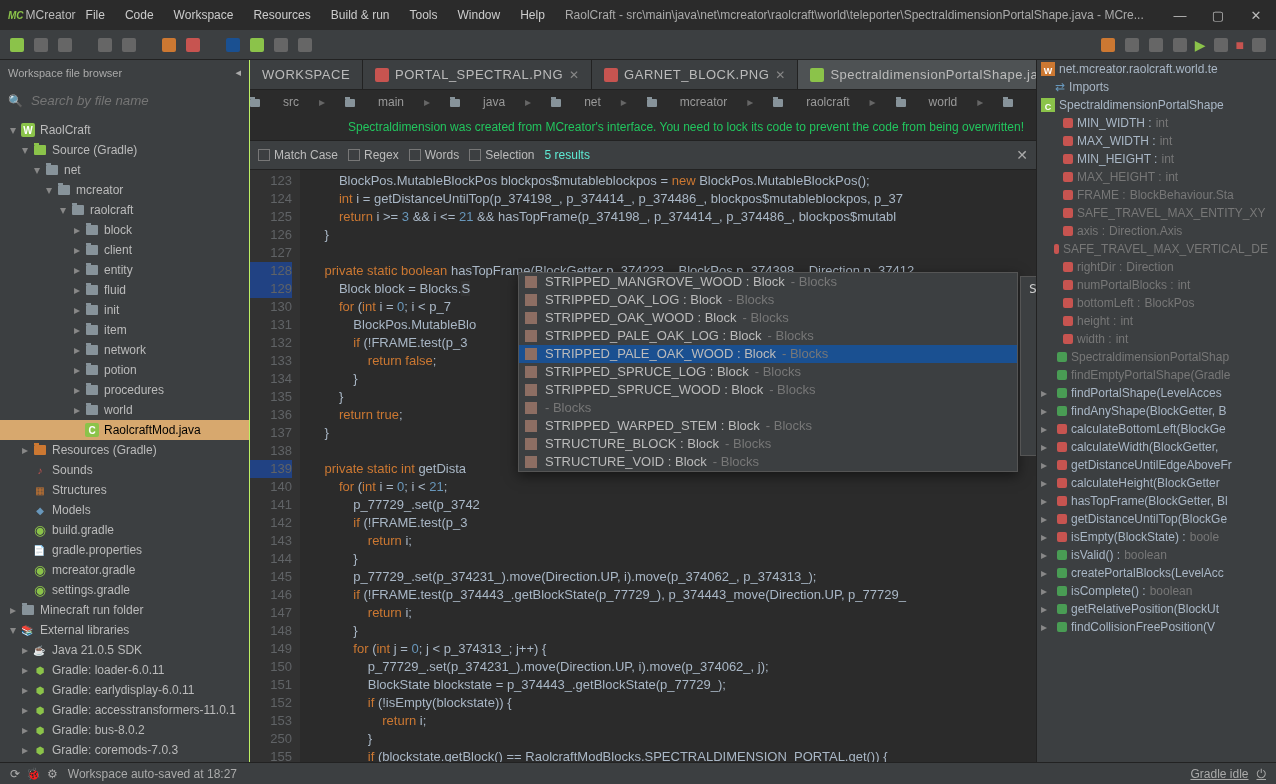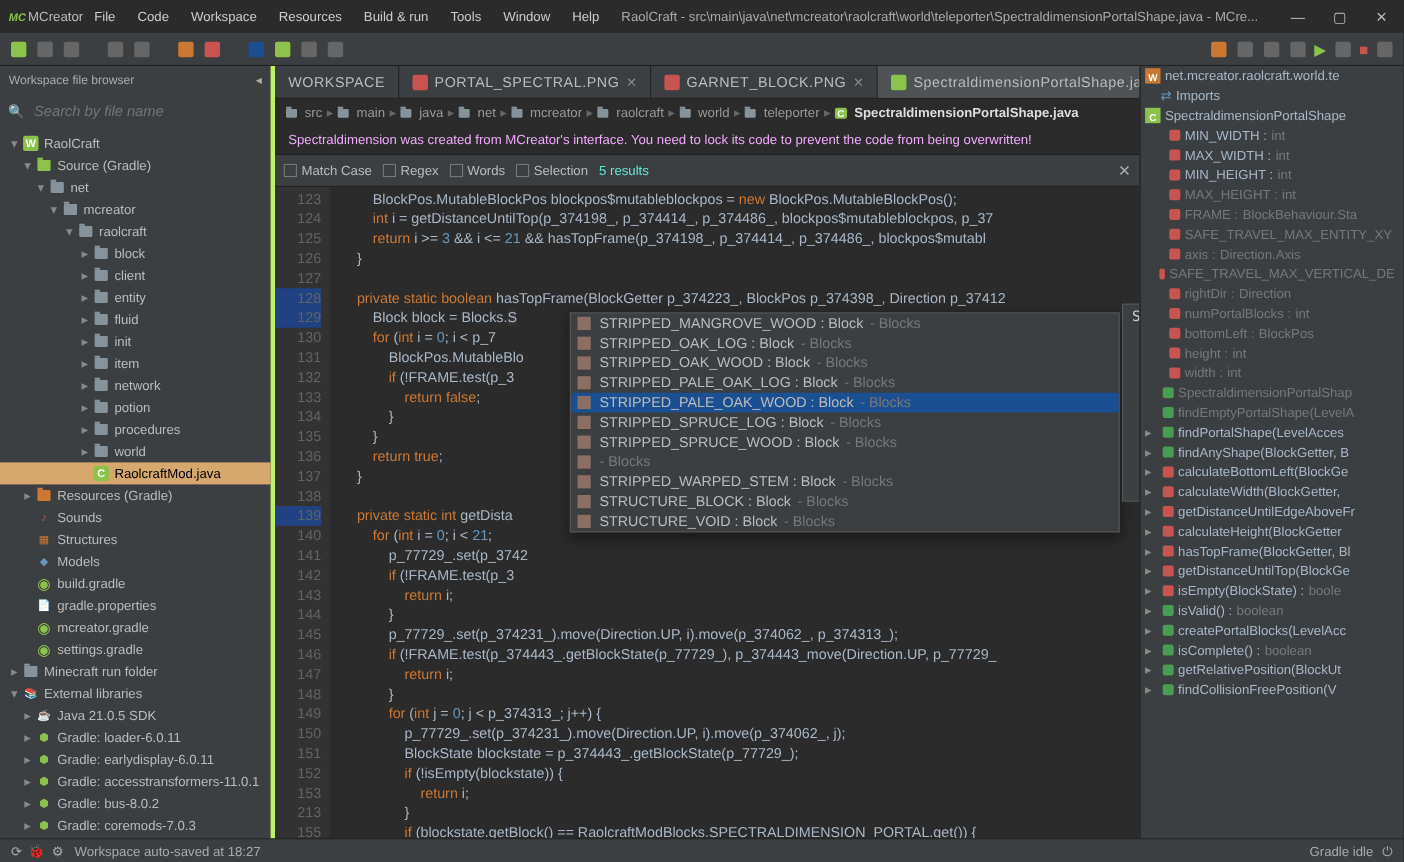--- a/index.html
+++ b/index.html
@@ -7,21 +7,21 @@
 .title-bar { height: 30px; background: #2b2b2b; display: flex; align-items: center; padding: 0 8px; }
 .title-bar .logo { color: #8bc34a; font-weight: bold; margin-right: 2px; font-style: italic; }
 .title-bar .menu-item { padding: 0 10px; cursor: pointer; color: #ccc; }
 .title-bar .app-title { flex: 1; text-align: left; margin-left: 10px; color: #aaa; white-space: nowrap; overflow: hidden; text-overflow: ellipsis; }
 .title-bar .win-controls { display: flex; gap: 14px; margin-left: 10px; }
 .title-bar .win-controls span { width: 24px; text-align: center; font-size: 13px; }
 .toolbar { height: 30px; background: #3c3f41; display: flex; align-items: center; padding: 0 8px; gap: 6px; border-bottom: 1px solid #222; }
 .toolbar .spacer { flex: 1; }
 .sq { width: 14px; height: 14px; display: inline-block; border-radius: 2px; margin: 0 2px; }
 .main { display: flex; height: calc(100% - 30px - 30px - 22px); }
-.sidebar { width: 250px; background: #3c3f41; border-right: 4px solid #bef264; display: flex; flex-direction: column; }
+.sidebar { width: 250px; background: #3c3f41; border-right: 1px solid #bef264; display: flex; flex-direction: column; }
 .sidebar-header { padding: 6px 8px; color: #aaa; font-size: 11px; display: flex; align-items: center; justify-content: space-between; }
 .sidebar-search { display: flex; align-items: center; padding: 4px 8px; }
 .sidebar-search input { flex: 1; background: transparent; border: none; color: #bbb; padding: 4px; outline: none; font-style: italic; }
 .sidebar-search .search-icon { color: #999; margin-right: 4px; }
 .tree { flex: 1; overflow-y: auto; padding: 4px 0; }
 .tree-row { display: flex; align-items: center; height: 20px; padding: 0 4px; white-space: nowrap; cursor: pointer; }
 .tree-row.selected { background: #d7a86e; color: #000; }
 .tree-row .arrow { width: 14px; display: inline-block; text-align: center; color: #888; }
 .tree-row .icon { width: 16px; display: inline-flex; justify-content: center; margin-right: 4px; }
 .indent0 { padding-left: 6px; }
@@ -34,54 +34,54 @@
 .folder-icon.green { background: #8bc34a; }
 .folder-icon.orange { background: #cc7832; }
 .folder-icon::before { content: ''; position: absolute; top: -2px; left: 0; width: 5px; height: 2px; background: inherit; }
 .content { flex: 1; display: flex; flex-direction: column; background: #2b2b2b; overflow: hidden; }
 .tabs { height: 30px; display: flex; align-items: center; background: #3c3f41; border-bottom: 1px solid #222; }
 .tab { height: 100%; display: flex; align-items: center; padding: 0 12px; gap: 6px; border-right: 1px solid #222; cursor: pointer; }
 .tab.active { background: #4e5254; }
 .tab .tab-label { color: #bbb; font-size: 13px; letter-spacing: 0.5px; }
 .tab .close { color: #888; }
 .tab-icon { width: 14px; height: 14px; display: inline-block; border-radius: 2px; }
-.breadcrumb { height: 24px; display: flex; align-items: center; padding: 0 10px; gap: 4px; color: #999; font-size: 12px; }
+.breadcrumb { height: 24px; display: flex; align-items: center; padding: 0 0; gap: 20px; color: #999; font-size: 12px; }
 .breadcrumb .sep { color: #666; }
 .breadcrumb .file-active { color: #ddd; font-weight: bold; }
-.warning-bar { padding: 6px 12px; color: #f0abfc; font-size: 12px; }
+.warning-bar { padding: 6px 12px; color: #22c55e; font-size: 12px; text-align: right; }
 .search-bar { height: 30px; display: flex; align-items: center; background: #3c3f41; padding: 0 8px; gap: 10px; border-top: 1px solid #222; border-bottom: 1px solid #222; }
 .search-bar input { background: transparent; border: 1px solid transparent; color: #ccc; padding: 3px 6px; width: 440px; outline: none; }
 .search-bar .checkbox { display: flex; align-items: center; gap: 4px; }
 .search-bar .cb-box { width: 12px; height: 12px; border: 1px solid #777; }
 .search-bar .results { color: #5eead4; }
 .search-bar .close-x { margin-left: auto; color: #aaa; font-size: 14px; }
 .editor { flex: 1; display: flex; overflow: hidden; font-family: "Consolas", monospace; font-size: 13px; position: relative; }
 .gutter { width: 50px; background: #323232; text-align: right; padding: 2px 8px 2px 0; color: #606366; }
 .gutter div { height: 18px; line-height: 18px; }
 .code { flex: 1; padding: 2px 0 2px 10px; white-space: pre; overflow: hidden; color: #a9b7c6; position: relative; }
 .code-line { height: 18px; line-height: 18px; }
 .kw { color: #cc7832; }
 .num { color: #6897bb; }
-.autocomplete { position: absolute; top: 114px; left: 268px; background: #3c3f41; border: 1px solid #555; width: 500px; box-shadow: 0 4px 12px rgba(0,0,0,0.5); z-index: 10; }
+.autocomplete { position: absolute; top: 102px; left: 268px; background: #3c3f41; border: 1px solid #555; width: 500px; box-shadow: 0 4px 12px rgba(0,0,0,0.5); z-index: 10; }
 .ac-row { height: 18px; line-height: 18px; display: flex; align-items: center; padding: 0 6px; gap: 6px; font-family: "Consolas", monospace; font-size: 13px; }
 .ac-row.sel { background: #1a5091; }
 .ac-row .cube { width: 12px; height: 12px; background: #8d6e63; display: inline-block; margin-right: 2px; }
 .ac-name { color: #bbb; }
 .ac-dim { color: #777; }
 .ac-tooltip { position: absolute; top: 106px; left: 770px; background: #3c3f41; border: 1px solid #555; padding: 4px 8px; color: #ccc; font-family: "Consolas", monospace; font-size: 13px; z-index: 10; width: 165px; height: 180px; }
 .outline { width: 240px; background: #3c3f41; border-left: 1px solid #222; overflow: hidden; font-family: "Consolas", monospace; font-size: 12px; }
 .outline-row { height: 18px; line-height: 18px; display: flex; align-items: center; padding: 0 4px; gap: 4px; white-space: nowrap; cursor: pointer; }
 .outline-row .badge { width: 10px; height: 10px; display: inline-block; border-radius: 2px; }
 .badge.red { background: #c75450; }
 .badge.green { background: #499c54; }
 .outline-row .arrow { width: 12px; color: #888; }
 .outline-row .name { color: #a9b7c6; }
 .outline-row .dim { color: #777; }
 .status-bar { height: 22px; background: #3c3f41; display: flex; align-items: center; padding: 0 10px; color: #aaa; font-size: 12px; border-top: 1px solid #222; }
-.status-bar .right { margin-left: auto; display: flex; gap: 8px; align-items: flex-end; }
+.status-bar .right { margin-left: auto; display: flex; gap: 8px; align-items: flex-end; text-decoration: underline; }
 </style>
 </head>
 <body>
 
 <div class="title-bar">
   <span class="logo"><span style="font-size:10px">MC</span></span>
   <span>MCreator</span>
   <span id="menu-container"><span class="menu-item">File</span><span class="menu-item">Code</span><span class="menu-item">Workspace</span><span class="menu-item">Resources</span><span class="menu-item">Build &amp; run</span><span class="menu-item">Tools</span><span class="menu-item">Window</span><span class="menu-item">Help</span></span>
   <span class="app-title">RaolCraft - src\main\java\net\mcreator\raolcraft\world\teleporter\SpectraldimensionPortalShape.java - MCre...</span>
   <div class="win-controls">
@@ -460,21 +460,21 @@
           <div>144</div>
           <div>145</div>
           <div>146</div>
           <div>147</div>
           <div>148</div>
           <div>149</div>
           <div>150</div>
           <div>151</div>
           <div>152</div>
           <div>153</div>
-          <div>213</div>
+          <div>250</div>
           <div>155</div>
         </div>
       <div class="code" id="code"><div class="code-line">        BlockPos.MutableBlockPos blockpos$mutableblockpos = <span class="kw">new</span> BlockPos.MutableBlockPos();</div><div class="code-line">        <span class="kw">int</span> i = getDistanceUntilTop(p_374198_, p_374414_, p_374486_, blockpos$mutableblockpos, p_37</div><div class="code-line">        <span class="kw">return</span> i &gt;= <span class="num">3</span> &amp;&amp; i &lt;= <span class="num">21</span> &amp;&amp; hasTopFrame(p_374198_, p_374414_, p_374486_, blockpos$mutabl</div><div class="code-line">    }</div><div class="code-line"></div><div class="code-line">    <span class="kw">private static boolean</span> hasTopFrame(BlockGetter p_374223_, BlockPos p_374398_, Direction p_37412</div><div class="code-line">        Block block = Blocks.<span style="background:#323232">S</span></div><div class="code-line">        <span class="kw">for</span> (<span class="kw">int</span> i = <span class="num">0</span>; i &lt; p_7</div><div class="code-line">            BlockPos.MutableBlo</div><div class="code-line">            <span class="kw">if</span> (!FRAME.test(p_3</div><div class="code-line">                <span class="kw">return false</span>;</div><div class="code-line">            }</div><div class="code-line">        }</div><div class="code-line">        <span class="kw">return true</span>;</div><div class="code-line">    }</div><div class="code-line"></div><div class="code-line">    <span class="kw">private static int</span> getDista</div><div class="code-line">        <span class="kw">for</span> (<span class="kw">int</span> i = <span class="num">0</span>; i &lt; <span class="num">21</span>;</div><div class="code-line">            p_77729_.set(p_3742</div><div class="code-line">            <span class="kw">if</span> (!FRAME.test(p_3</div><div class="code-line">                <span class="kw">return</span> i;</div><div class="code-line">            }</div><div class="code-line">            p_77729_.set(p_374231_).move(Direction.UP, i).move(p_374062_, p_374313_);</div><div class="code-line">            <span class="kw">if</span> (!FRAME.test(p_374443_.getBlockState(p_77729_), p_374443_move(Direction.UP, p_77729_</div><div class="code-line">                <span class="kw">return</span> i;</div><div class="code-line">            }</div><div class="code-line">            <span class="kw">for</span> (<span class="kw">int</span> j = <span class="num">0</span>; j &lt; p_374313_; j++) {</div><div class="code-line">                p_77729_.set(p_374231_).move(Direction.UP, i).move(p_374062_, j);</div><div class="code-line">                BlockState blockstate = p_374443_.getBlockState(p_77729_);</div><div class="code-line">                <span class="kw">if</span> (!isEmpty(blockstate)) {</div><div class="code-line">                    <span class="kw">return</span> i;</div><div class="code-line">                }</div><div class="code-line">                <span class="kw">if</span> (blockstate.getBlock() == RaolcraftModBlocks.SPECTRALDIMENSION_PORTAL.get()) {</div></div>
 
       <div class="autocomplete" id="autocomplete">
           <div class="ac-row">
             <span class="cube"></span>
             <span class="ac-name">STRIPPED_MANGROVE_WOOD : Block</span> 
             <span class="ac-dim">- Blocks</span>
           </div>
@@ -625,21 +625,21 @@
       </div>
       <div class="outline-row">
         <span class="arrow"> </span>
         <span class="badge green"></span>
         <span class="name dim">SpectraldimensionPortalShap</span>
         <span class="dim"></span>
       </div>
       <div class="outline-row">
         <span class="arrow"> </span>
         <span class="badge green"></span>
-        <span class="name dim">findEmptyPortalShape(LevelA</span>
+        <span class="name dim">findEmptyPortalShape(Gradle</span>
         <span class="dim"></span>
       </div>
       <div class="outline-row">
         <span class="arrow">▸</span>
         <span class="badge green"></span>
         <span class="name ">findPortalShape(LevelAcces</span>
         <span class="dim"></span>
       </div>
       <div class="outline-row">
         <span class="arrow">▸</span>

